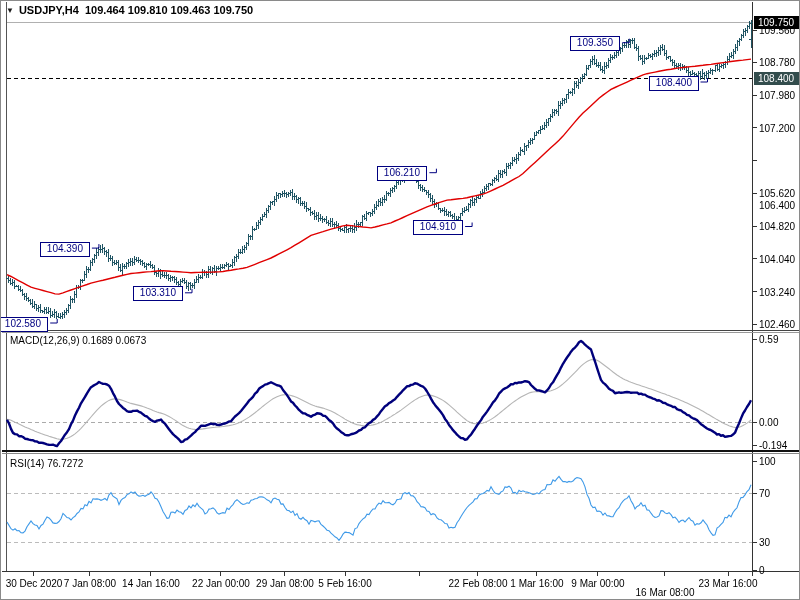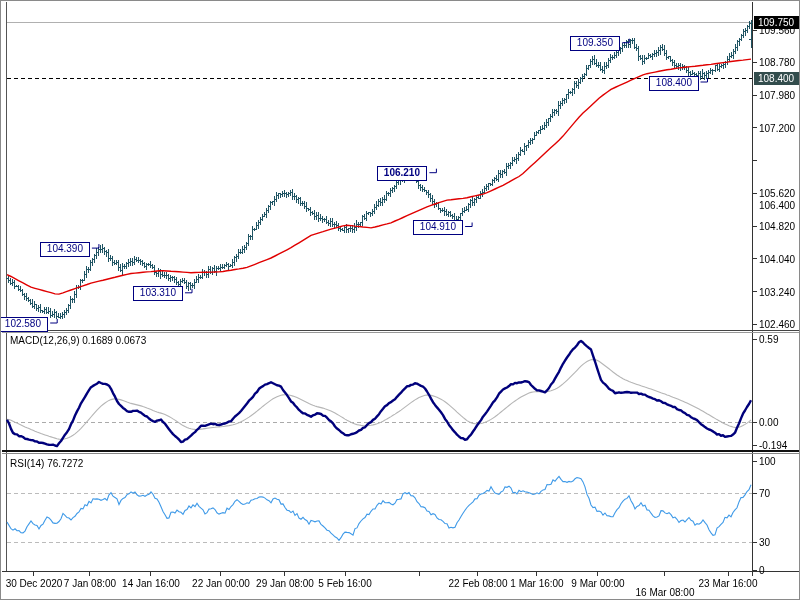--- a/index.html
+++ b/index.html
@@ -1196,27 +1196,30 @@
       <line x1="219.8" y1="571" x2="219.8" y2="575" stroke="#333" stroke-width="1" shape-rendering="crispEdges"></line>
       <line x1="283.9" y1="571" x2="283.9" y2="575" stroke="#333" stroke-width="1" shape-rendering="crispEdges"></line>
       <line x1="344.2" y1="571" x2="344.2" y2="575" stroke="#333" stroke-width="1" shape-rendering="crispEdges"></line>
       <line x1="418.7" y1="571" x2="418.7" y2="575" stroke="#333" stroke-width="1" shape-rendering="crispEdges"></line>
       <line x1="476.8" y1="571" x2="476.8" y2="575" stroke="#333" stroke-width="1" shape-rendering="crispEdges"></line>
       <line x1="535.7" y1="571" x2="535.7" y2="575" stroke="#333" stroke-width="1" shape-rendering="crispEdges"></line>
       <line x1="596.8" y1="571" x2="596.8" y2="575" stroke="#333" stroke-width="1" shape-rendering="crispEdges"></line>
       <line x1="663.8" y1="571" x2="663.8" y2="575" stroke="#333" stroke-width="1" shape-rendering="crispEdges"></line>
       <line x1="727.2" y1="571" x2="727.2" y2="575" stroke="#333" stroke-width="1" shape-rendering="crispEdges"></line>
     </svg>
+  <div class="abs" id="title-bar">
+    <span class="tri">▼</span><span>USDJPY,H4</span>&nbsp;&nbsp;<span>109.464 109.810 109.463 109.750</span>
+  </div>
   <div class="abs ind-label" style="left:9px;top:334px;">MACD(12,26,9) 0.1689 0.0673</div>
   <div class="abs ind-label" style="left:9px;top:457px;">RSI(14) 76.7272</div>
   <div id="generated-labels">
       <div class="abs price-flag" style="right:751px;top:316px;">102.580</div>
       <div class="abs price-flag" style="right:709px;top:241px;">104.390</div>
       <div class="abs price-flag" style="right:616px;top:285px;">103.310</div>
-      <div class="abs price-flag" style="right:372px;top:165px;font-weight:bold;">106.210</div>
+      <div class="abs price-flag" style="right:372px;top:165px;">106.210</div>
       <div class="abs price-flag" style="right:336px;top:219px;">104.910</div>
       <div class="abs price-flag" style="right:179px;top:35px;">109.350</div>
       <div class="abs price-flag" style="right:100px;top:75px;">108.400</div>
       <div class="abs axis-box" style="left:753px;top:15px;background:#000000;">109.750</div>
       <div class="abs axis-box" style="left:753px;top:71px;background:#334d4d;">108.400</div>
       <div class="abs ytick" style="left:758px;top:29px;">109.560</div>
       <div class="abs ytick" style="left:758px;top:61px;">108.780</div>
       <div class="abs ytick" style="left:758px;top:94px;">107.980</div>
       <div class="abs ytick" style="left:758px;top:127px;">107.200</div>
       <div class="abs ytick" style="left:758px;top:160px;margin-top:44px;">106.400</div>

